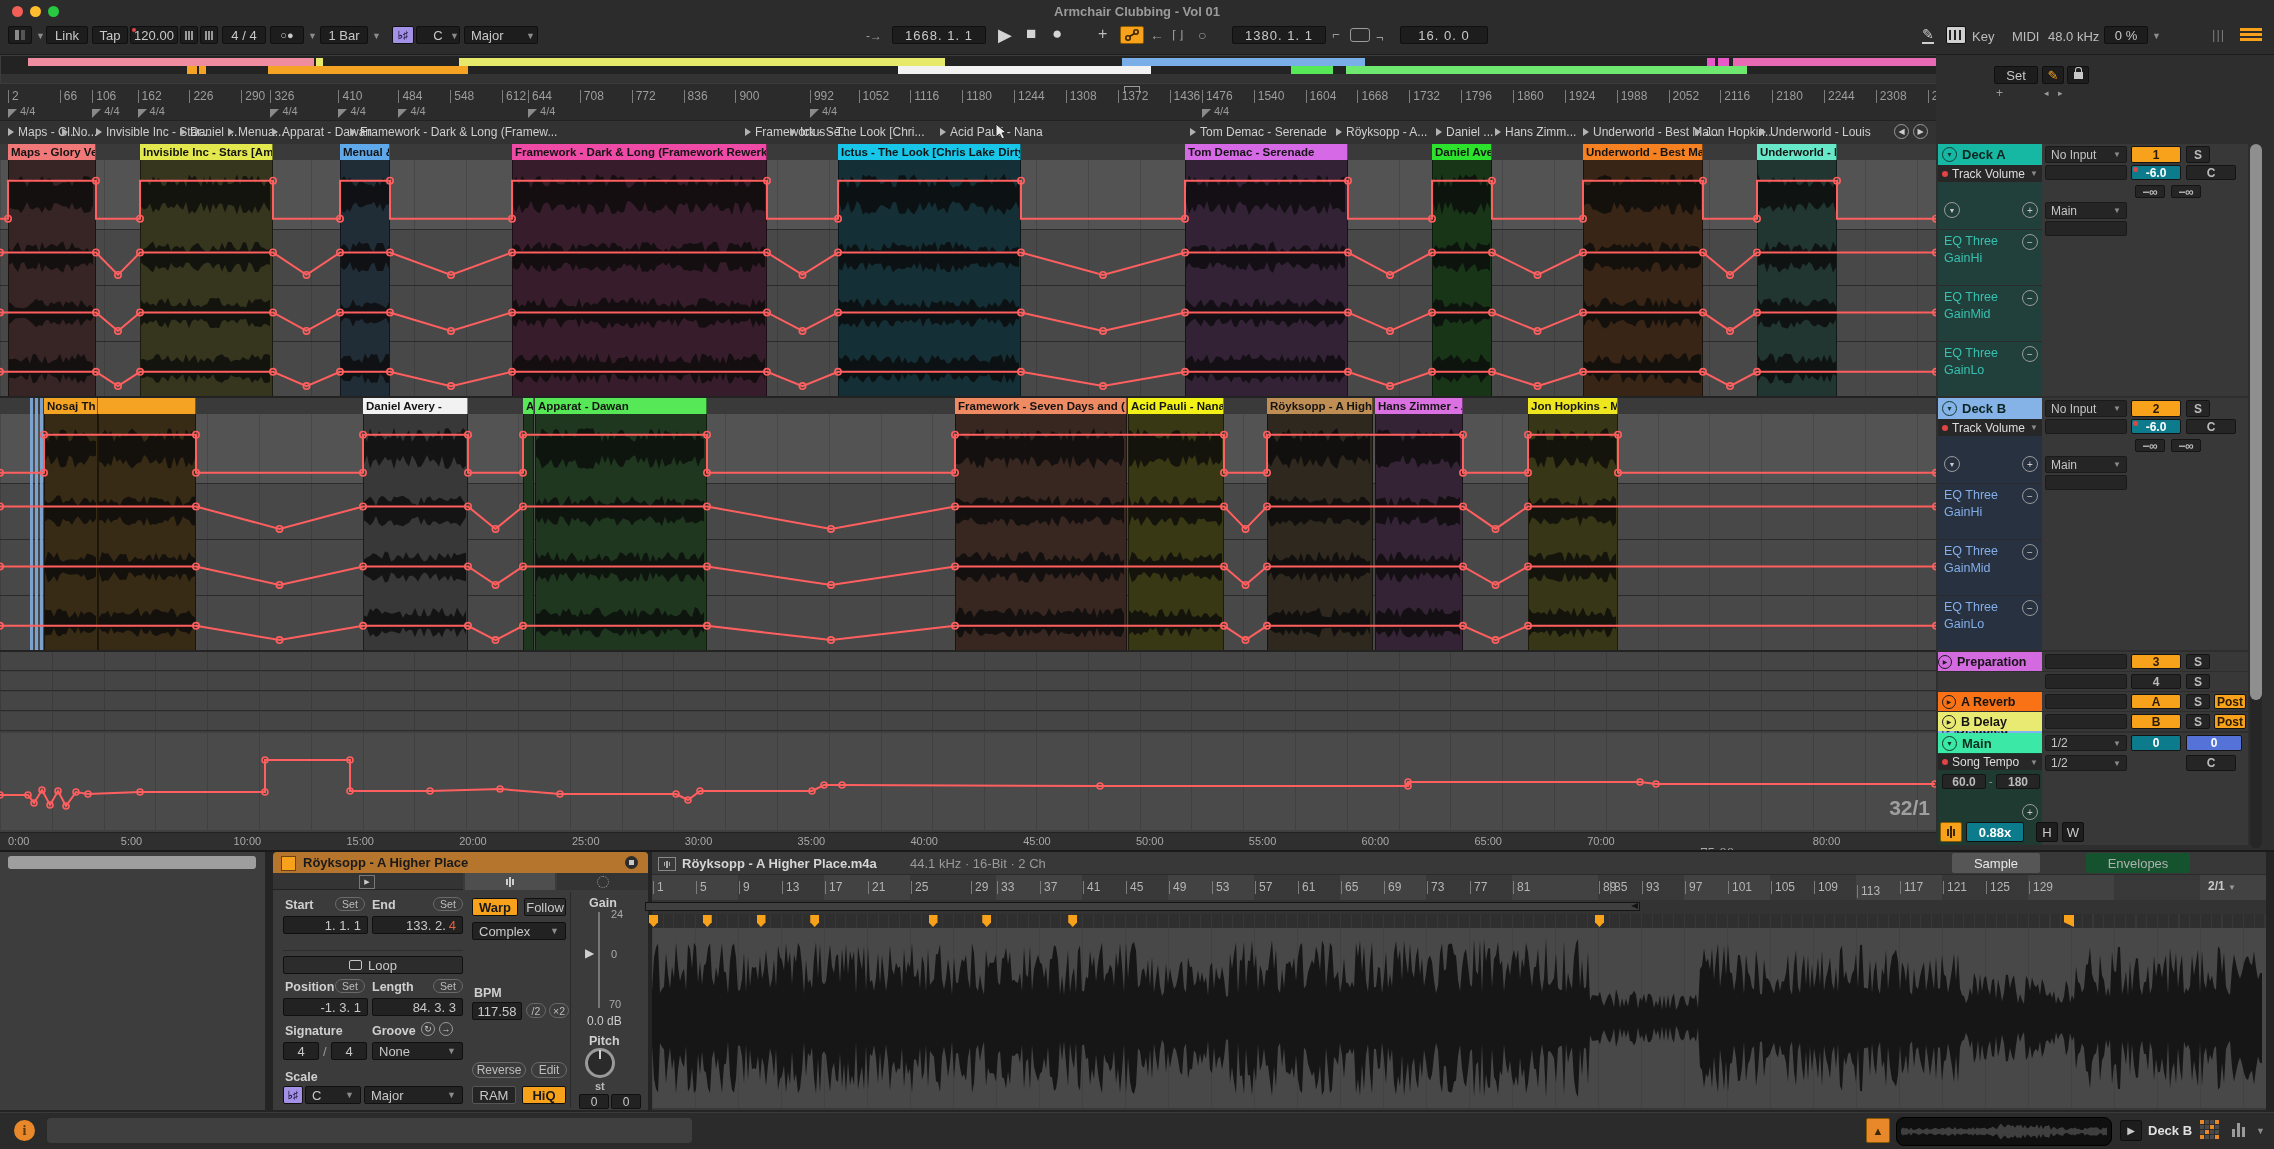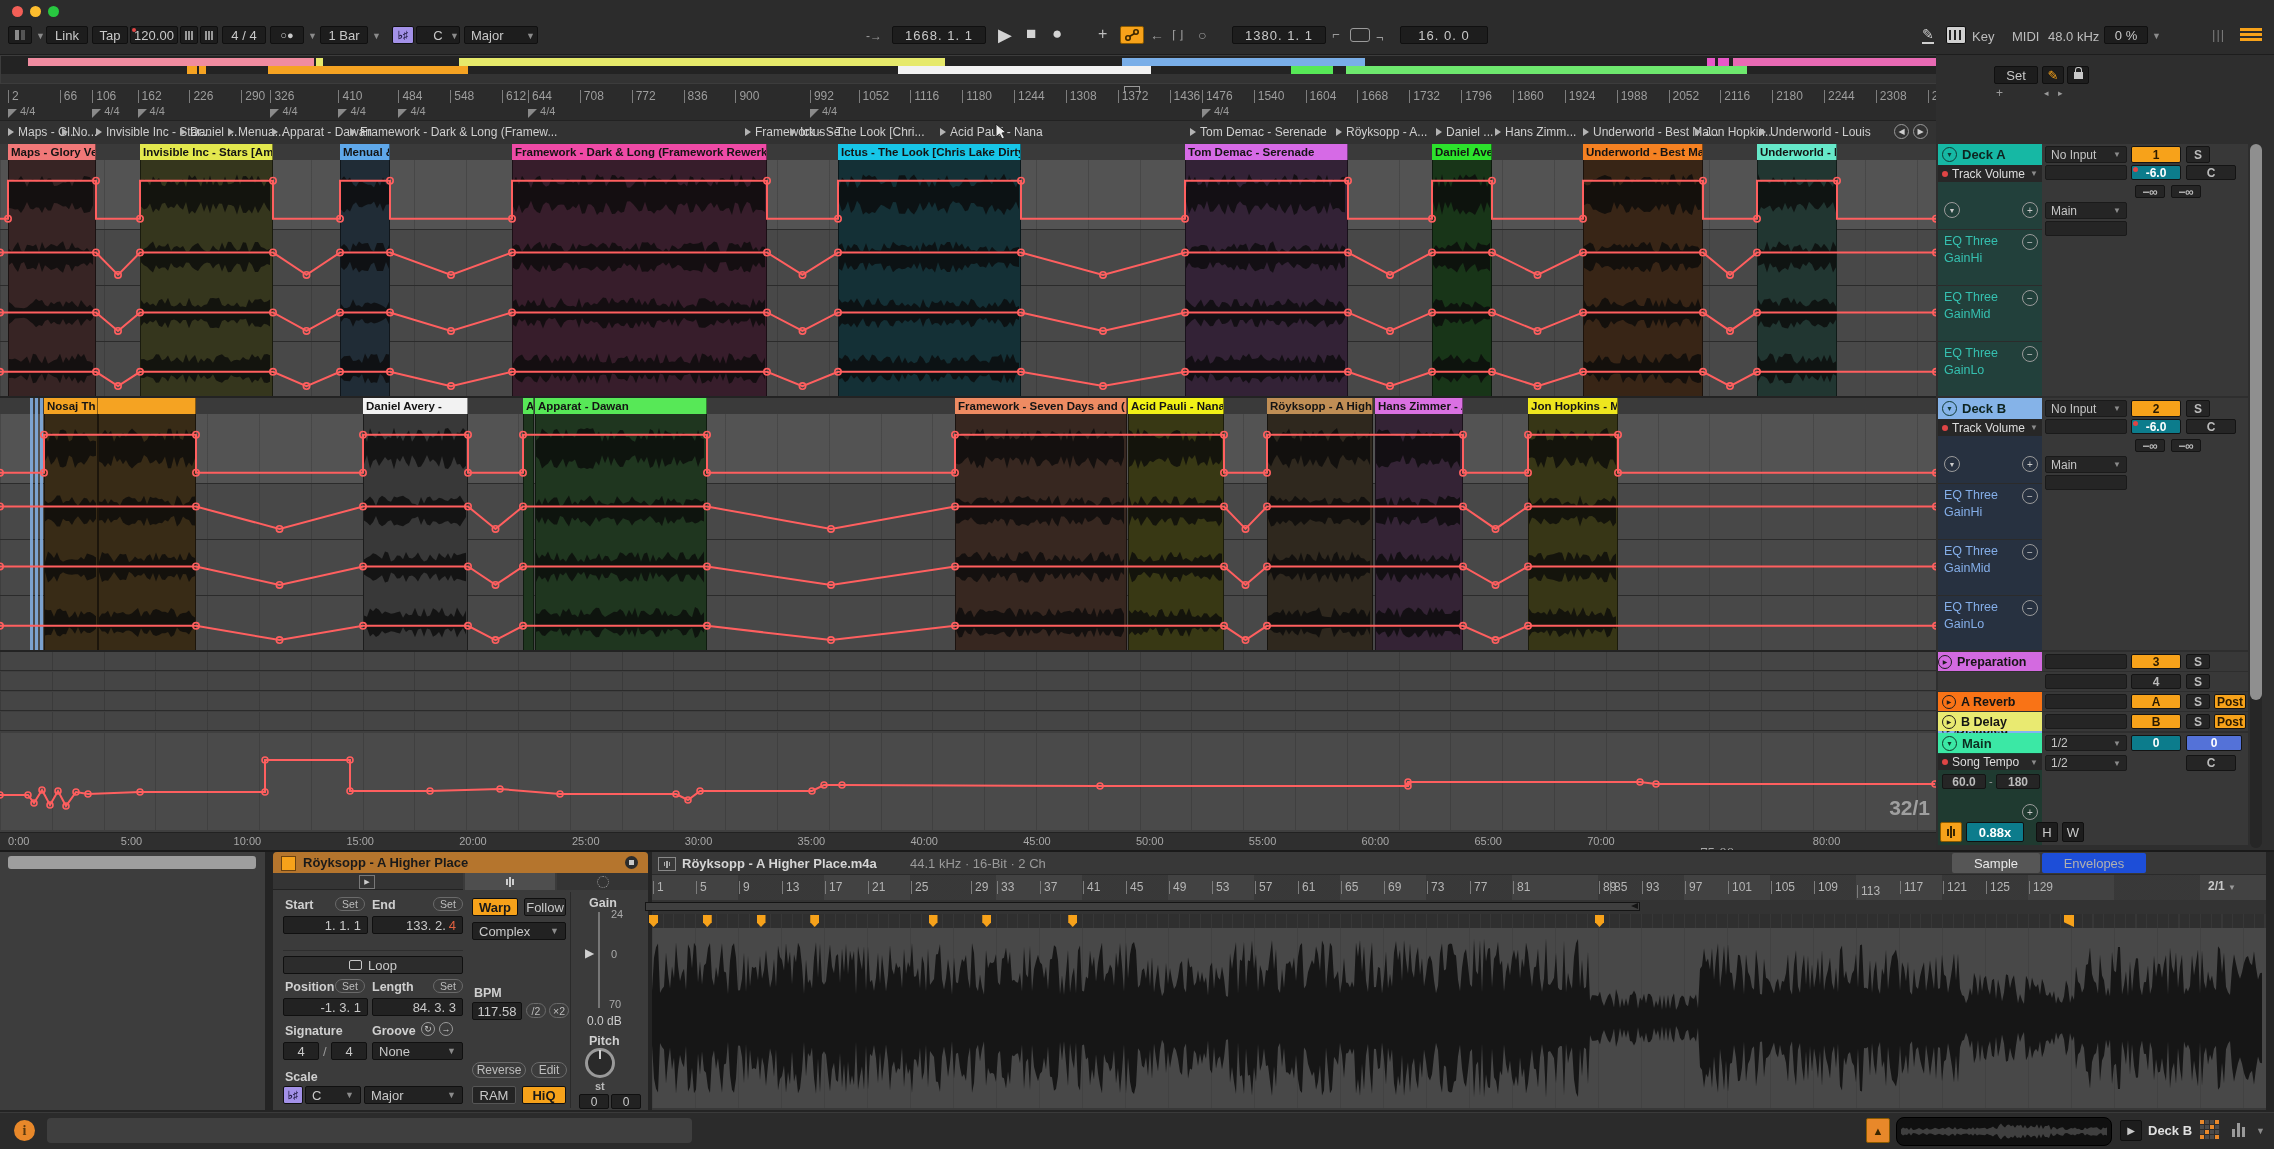--- a/index.html
+++ b/index.html
@@ -24,20 +24,21 @@
 </style>
 </head>
 <body>
 
 <div id="stage">
 
   <div class="abs" id="titlebar" style="left:0;top:0;width:2274px;height:22px;background:#2c2c2c">
     <span class="tl" style="left:12px;background:#f35f57"></span>
     <span class="tl" style="left:30px;background:#fdbd2e"></span>
     <span class="tl" style="left:48px;background:#28c840"></span>
+    <div class="txt" style="left:0;width:2274px;top:4px;text-align:center;color:#9b9b9b;font-size:13px;font-weight:bold">Armchair Clubbing - Vol 01</div>
   </div>
 
   <div class="abs" id="toolbar" style="left:0;top:22px;width:2274px;height:32px;background:#2c2c2c;border-bottom:1px solid #1d1d1d">
     <div class="box" style="left:8px;top:4px;width:24px;height:18px;gap:2px">
       <span style="width:4px;height:10px;background:#8b8b8b"></span>
         <span style="width:4px;height:10px;background:#555"></span>
     </div>
     <div class="txt" style="left:36px;top:9px;color:#8b8b8b;font-size:9px">▼</div>
     <div class="box" style="left:46px;top:4px;width:42px;height:18px">Link</div>
     <div class="box" style="left:92px;top:4px;width:36px;height:18px">Tap</div>
@@ -955,21 +956,21 @@
   <div class="abs" id="sampleview" style="left:652px;top:852px;width:1614px;height:258px;background:#383838">
     <div class="abs" style="left:0;top:0;width:1614px;height:23px;background:#383838;border-bottom:1px solid #2a2a2a;box-sizing:border-box">
       <span style="position:absolute;left:6px;top:5px;width:16px;height:12px;border:1px solid #888;display:flex;align-items:center;justify-content:center;gap:1px">
         <span style="width:1.5px;height:4px;background:#aaa"></span>
           <span style="width:1.5px;height:7px;background:#aaa"></span>
           <span style="width:1.5px;height:4px;background:#aaa"></span>
       </span>
       <span class="txt" style="left:30px;top:4px;color:#d5d5d5;font-weight:bold;font-size:13px">Röyksopp - A Higher Place.m4a</span>
       <span class="txt" style="left:258px;top:4px;color:#9a9a9a;font-size:13px">44.1 kHz · 16-Bit · 2 Ch</span>
       <span class="box" style="left:1300px;top:1px;width:88px;height:20px;background:#565656;border:none;color:#e8e8e8">Sample</span>
-      <span class="box" style="left:1390px;top:1px;width:104px;height:20px;background:#1d4ed8;border:none;color:#b0b0b0">Envelopes</span>
+      <span class="box" style="left:1434px;top:1px;width:104px;height:20px;background:#14532d;border:none;color:#b0b0b0">Envelopes</span>
     </div>
     <div class="abs" id="sruler" style="left: 0px; top: 23px; width: 1614px; height: 25px; background: repeating-linear-gradient(to right, rgba(255, 255, 255, 0.03) 0px, rgba(255, 255, 255, 0.03) 86px, rgba(0, 0, 0, 0.06) 86px, rgba(0, 0, 0, 0.06) 172px) rgb(60, 60, 60);">
         <div class="rnum" style="position: absolute; left: 1px; top: 6px; color: rgb(181, 181, 181);">1</div>
         <div class="rnum" style="position: absolute; left: 44px; top: 6px; color: rgb(181, 181, 181);">5</div>
         <div class="rnum" style="position: absolute; left: 87px; top: 6px; color: rgb(181, 181, 181);">9</div>
         <div class="rnum" style="position: absolute; left: 130px; top: 6px; color: rgb(181, 181, 181);">13</div>
         <div class="rnum" style="position: absolute; left: 173px; top: 6px; color: rgb(181, 181, 181);">17</div>
         <div class="rnum" style="position: absolute; left: 216px; top: 6px; color: rgb(181, 181, 181);">21</div>
         <div class="rnum" style="position: absolute; left: 259px; top: 6px; color: rgb(181, 181, 181);">25</div>
         <div class="rnum" style="position: absolute; left: 319px; top: 6px; color: rgb(181, 181, 181);">29</div>

